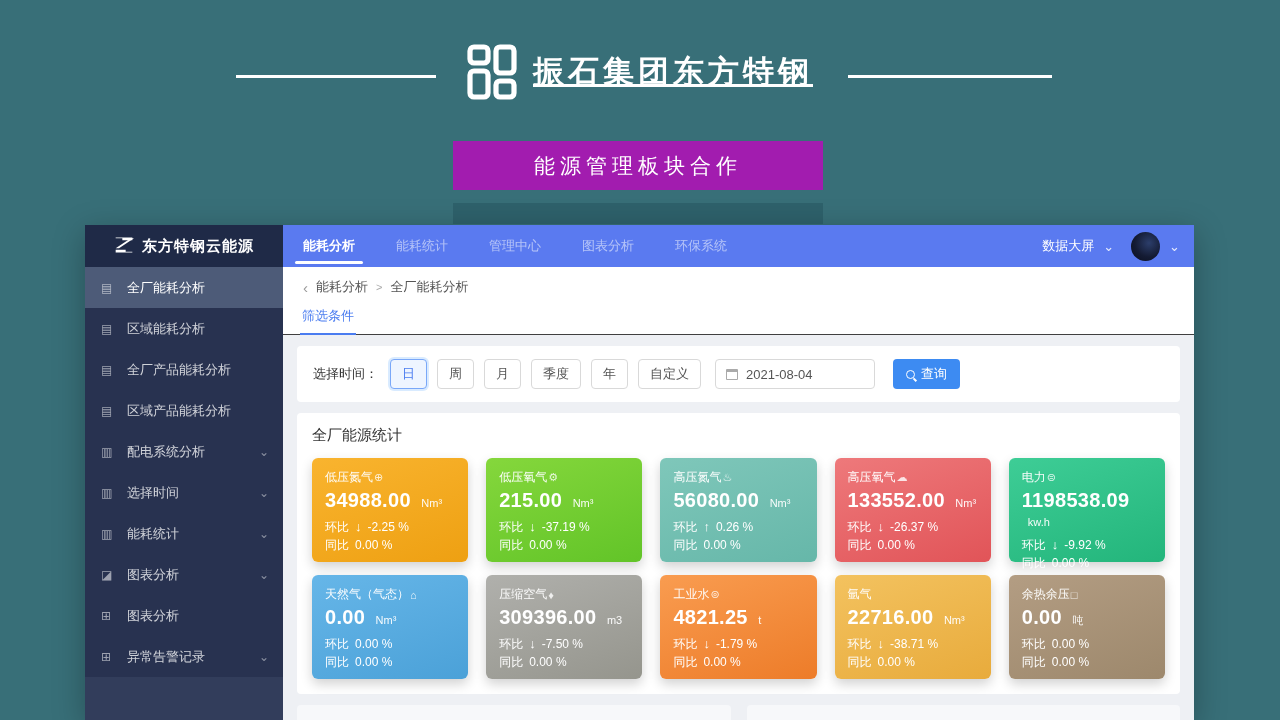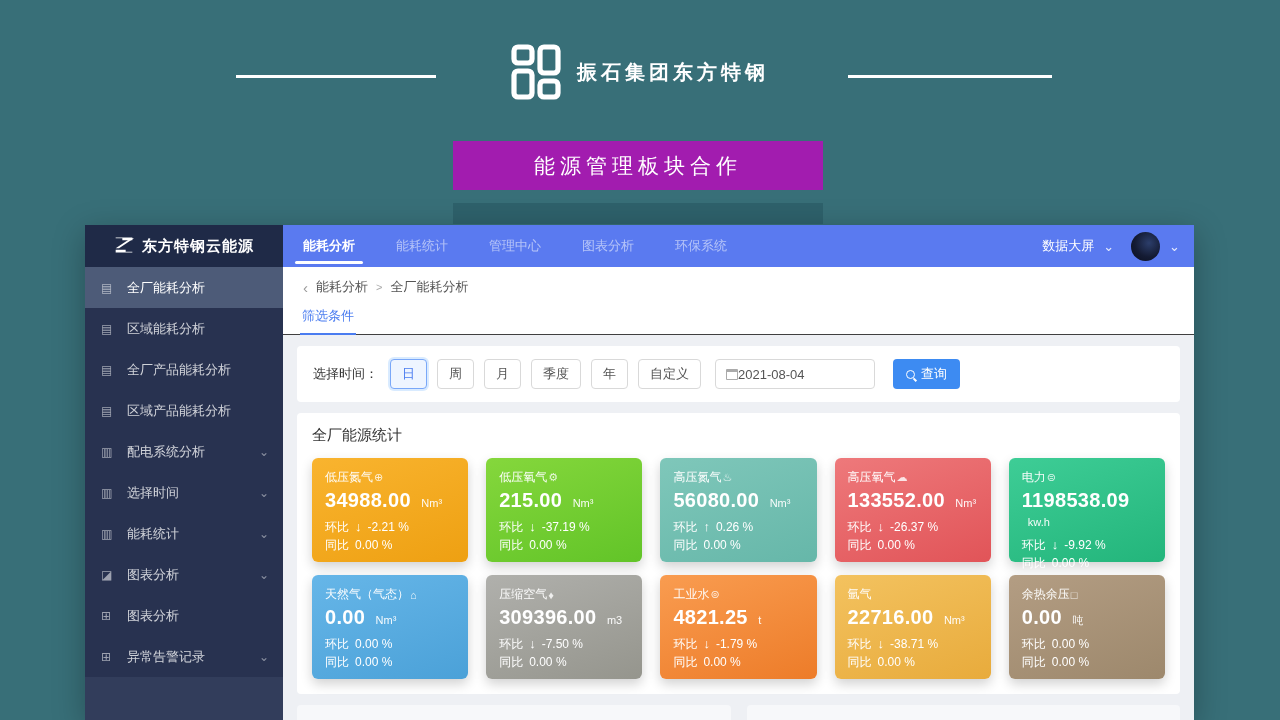--- a/index.html
+++ b/index.html
@@ -4,21 +4,21 @@
 <style>
   * { margin:0; padding:0; box-sizing:border-box; }
   html,body { width:1280px; height:720px; overflow:hidden; }
   body { font-family:"Liberation Sans","DejaVu Sans",sans-serif; background:#386f78; position:relative; }
 
   
   .deco-line { position:absolute; height:3px; background:#fff; top:75px; }
   .deco-line.left  { left:236px; width:200px; }
   .deco-line.right { left:848px; width:204px; }
   .brand { position:absolute; top:44px; left:0; right:0; display:flex; justify-content:center; align-items:center; gap:14px; }
-  .brand h1 { color:#fff; font-size:20px; letter-spacing:4px; font-weight:bold; }
+  .brand h1 { color:#fff; font-size:31px; letter-spacing:4px; font-weight:bold;text-decoration:underline; }
   .brand-icon svg { display:block; }
   .banner { position:absolute; left:453px; top:141px; width:370px; height:49px; background:#a21caf; display:flex; align-items:center; justify-content:center; color:#fff; font-size:21px; letter-spacing:5px; }
   .banner-ghost { position:absolute; left:453px; top:203px; width:370px; height:21px; background:rgba(36,80,90,0.45); }
 
   
   .dashboard { position:absolute; left:85px; top:225px; width:1109px; height:495px; display:flex; background:#eef0f4; box-shadow:0 8px 30px rgba(0,0,0,0.28); }
 
   
   .sidebar { width:198px; background:#323d5b; display:flex; flex-direction:column; flex-shrink:0; }
   .side-head { height:42px; background:#1f2a47; display:flex; align-items:center; justify-content:center; gap:8px; color:#fff; font-size:15px; font-weight:bold; letter-spacing:1px; }
@@ -48,21 +48,21 @@
   .filter-tab-row { border-bottom:1px solid #404040; padding-left:17px; }
   .filter-tab { display:inline-block; color:#4a7cf0; font-size:13px; padding:2px 2px 8px; border-bottom:2px solid #4a7cf0; margin-bottom:-1px; cursor:pointer; }
 
   
   .content { flex:1; padding:11px 14px; overflow:hidden; }
   .panel { background:#fff; border-radius:4px; }
   .filter-panel { display:flex; align-items:center; padding:13px 16px; margin-bottom:11px; }
   .f-label { font-size:13px; color:#333; margin-right:12px; }
   .period-btn { height:30px; padding:0 11px; margin-right:10px; background:#fff; border:1px solid #d9d9d9; border-radius:4px; font-size:13px; color:#555; font-family:inherit; cursor:pointer; }
   .period-btn.active { border-color:#7aa8f8; color:#4a7cf0; background:#eef5ff; box-shadow:0 0 0 2px rgba(84,166,255,0.22); }
-  .date-input { height:30px; width:160px; border:1px solid #d9d9d9; border-radius:4px; display:flex; align-items:center; gap:0; padding:0 10px; font-size:13px; color:#555; margin-left:4px; cursor:text; }
+  .date-input { height:30px; width:160px; border:1px solid #d9d9d9; border-radius:4px; display:flex; align-items:center; gap:8px; padding:0 10px; font-size:13px; color:#555; margin-left:4px; cursor:text; }
   .cal-icon { width:12px; height:11px; border:1px solid #aaa; border-top:3px solid #aaa; border-radius:1px; display:inline-block; }
   .query-btn { margin-left:18px; height:30px; padding:0 13px; background:#3d8bf2; border:none; border-radius:4px; color:#fff; font-size:13px; font-family:inherit; display:flex; align-items:center; gap:6px; cursor:pointer; }
   .mag { width:9px; height:9px; border:1.5px solid #fff; border-radius:50%; position:relative; display:inline-block; }
   .mag::after { content:""; position:absolute; width:1.5px; height:4px; background:#fff; left:7px; top:7px; transform:rotate(-45deg); }
 
   .stats-panel { padding:13px 15px 15px; }
   .stats-panel h3 { font-size:15px; color:#333; font-weight:normal; margin-bottom:13px; }
   .cards { display:grid; grid-template-columns:repeat(5,1fr); gap:13px 18px; }
   .card { height:104px; border-radius:6px; color:#fff; padding:11px 13px; box-shadow:0 5px 12px rgba(0,0,0,0.18); }
   .c-title { font-size:12px; display:flex; align-items:center; gap:1px; margin-bottom:3px; opacity:0.96; }
@@ -226,21 +226,21 @@
       <span class="c-name">低压氮气</span>
       <span class="c-icon">⊕</span>
     </div>
     <div class="c-value">
       <span class="c-num">34988.00</span>
       <span class="c-unit">Nm³</span>
     </div>
     <div class="c-row">
       <span class="c-k">环比</span>
       <span class="c-arrow">↓</span>
-      <span class="c-v">-2.21 %</span>
+      <span class="c-v">-2.25 %</span>
     </div>
     <div class="c-row">
       <span class="c-k2">同比</span>
       <span class="c-v2">0.00 %</span>
     </div>
   </div>
             <div class="card" style="background: linear-gradient(160deg, rgb(133, 215, 60), rgb(98, 196, 40));">
     <div class="c-title">
       <span class="c-name">低压氧气</span>
       <span class="c-icon">⚙</span>

